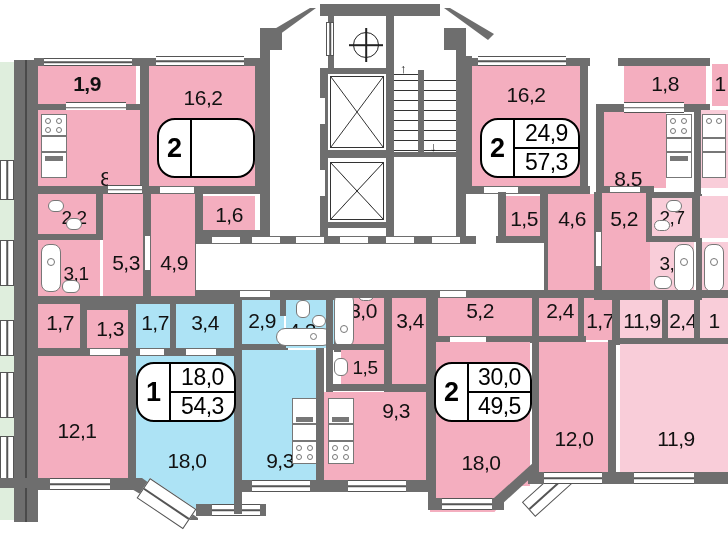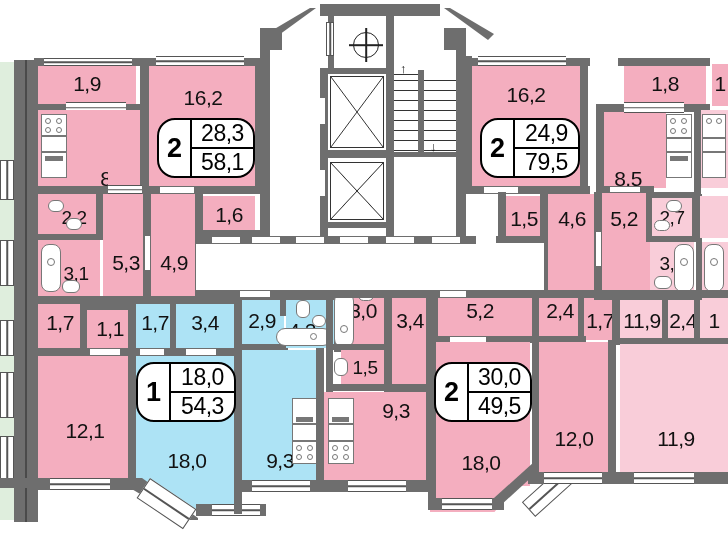--- a/index.html
+++ b/index.html
@@ -92,21 +92,21 @@
   <div class="wall" style="left:14px;top:60px;width:24px;height:462px;"></div>
   <div class="wallk" style="left:25px;top:60px;width:2px;height:462px;"></div>
   <div class="win v" style="left:0;top:160px;width:14px;height:40px;"></div>
   <div class="win v" style="left:0;top:240px;width:14px;height:46px;"></div>
   <div class="win v" style="left:0;top:320px;width:14px;height:36px;"></div>
   <div class="win v" style="left:0;top:372px;width:14px;height:46px;"></div>
   <div class="win v" style="left:0;top:436px;width:14px;height:46px;"></div>
   <div class="wall" style="left:0;top:478px;width:30px;height:10px;"></div>
 
   <div class="rm pink" style="left:38px;top:64px;width:98px;height:42px;"></div>
-  <div class="label" style="left:38px;top:73px;width:98px;">1,9</div>
+  <div class="label" style="left:38px;top:73px;width:98px;font-weight:bold;">1,9</div>
   <div class="wall" style="left:34px;top:58px;width:106px;height:8px;"></div>
   <div class="win h" style="left:44px;top:58px;width:88px;height:8px;"></div>
   <div class="wall" style="left:34px;top:104px;width:106px;height:8px;"></div>
   <div class="win h" style="left:66px;top:102px;width:60px;height:11px;"></div>
 
   <div class="rm pink" style="left:38px;top:110px;width:102px;height:78px;"></div>
   <div class="label" style="left:86px;top:168px;width:56px;">8,5</div>
 
   <div class="fx" style="left:41px;top:114px;width:26px;height:22px;"></div>
   <div class="fx r" style="left:45px;top:118px;width:6px;height:6px;"></div>
@@ -122,24 +122,20 @@
   <div class="wall" style="left:140px;top:58px;width:9px;height:132px;"></div>
 
   <div class="rm pink" style="left:149px;top:66px;width:108px;height:122px;"></div>
   <div class="label" style="left:150px;top:87px;width:106px;">16,2</div>
   <div class="wall" style="left:144px;top:58px;width:120px;height:8px;"></div>
   <div class="win h" style="left:156px;top:56px;width:88px;height:10px;"></div>
   <div class="wall" style="left:255px;top:58px;width:9px;height:134px;"></div>
 
   <div class="badge" style="left:157px;top:118px;width:98px;height:60px;">
     <div class="rooms">2</div>
-    <div class="areas">
-      <div>28,3</div>
-      <div>58,1</div>
-    </div>
   </div>
 
   <div class="wall" style="left:34px;top:186px;width:230px;height:8px;"></div>
   <div class="win h" style="left:108px;top:185px;width:34px;height:9px;"></div>
   <div class="dr" style="left:160px;top:187px;width:34px;height:6px;"></div>
 
   <div class="rm pink" style="left:38px;top:194px;width:62px;height:42px;"></div>
   <div class="label sm" style="left:46px;top:208px;width:56px;">2,2</div>
   <div class="fx soft" style="left:48px;top:200px;width:16px;height:12px;"></div>
   <div class="fx soft" style="left:66px;top:218px;width:16px;height:12px;"></div>
@@ -165,27 +161,27 @@
   <div class="label" style="left:203px;top:204px;width:52px;">1,6</div>
   <div class="wall" style="left:198px;top:230px;width:62px;height:7px;"></div>
   <div class="rm white" style="left:203px;top:237px;width:58px;height:58px;"></div>
 
   <div class="wall" style="left:34px;top:296px;width:230px;height:8px;"></div>
 
   <div class="rm pink" style="left:38px;top:304px;width:46px;height:44px;"></div>
   <div class="label" style="left:36px;top:312px;width:48px;">1,7</div>
   <div class="wall" style="left:80px;top:302px;width:7px;height:48px;"></div>
   <div class="rm pink" style="left:87px;top:308px;width:44px;height:42px;"></div>
-  <div class="label" style="left:84px;top:318px;width:52px;">1,1</div>
+  <div class="label" style="left:84px;top:318px;width:52px;">1,3</div>
   <div class="wall" style="left:82px;top:302px;width:50px;height:8px;"></div>
   <div class="wall" style="left:34px;top:348px;width:98px;height:8px;"></div>
   <div class="dr" style="left:90px;top:349px;width:30px;height:6px;"></div>
 
   <div class="rm pink" style="left:38px;top:356px;width:94px;height:126px;"></div>
-  <div class="label" style="left:38px;top:420px;width:94px;">12,1</div>
+  <div class="label" style="left:30px;top:420px;width:94px;">12,1</div>
   <div class="wall" style="left:128px;top:300px;width:8px;height:186px;"></div>
   <div class="wall" style="left:30px;top:478px;width:106px;height:12px;"></div>
   <div class="win h" style="left:50px;top:478px;width:60px;height:12px;"></div>
 
   <div class="rm blue" style="left:136px;top:304px;width:36px;height:44px;"></div>
   <div class="label" style="left:133px;top:312px;width:44px;">1,7</div>
   <div class="wall" style="left:170px;top:302px;width:6px;height:48px;"></div>
   <div class="rm blue" style="left:176px;top:304px;width:58px;height:44px;"></div>
   <div class="label" style="left:176px;top:312px;width:58px;">3,4</div>
   <div class="wall" style="left:132px;top:348px;width:104px;height:8px;"></div>
@@ -326,21 +322,21 @@
 
   <div class="rm pink" style="left:470px;top:66px;width:112px;height:122px;"></div>
   <div class="label" style="left:472px;top:84px;width:108px;">16,2</div>
   <div class="wall" style="left:466px;top:58px;width:124px;height:8px;"></div>
   <div class="win h" style="left:478px;top:56px;width:88px;height:10px;"></div>
   <div class="wall" style="left:462px;top:56px;width:10px;height:134px;"></div>
   <div class="badge" style="left:480px;top:118px;width:100px;height:60px;">
     <div class="rooms">2</div>
     <div class="areas">
       <div>24,9</div>
-      <div>79,5</div>
+      <div>57,3</div>
     </div>
   </div>
   <div class="wall" style="left:580px;top:58px;width:8px;height:132px;"></div>
   <div class="wall" style="left:462px;top:186px;width:128px;height:8px;"></div>
   <div class="dr" style="left:484px;top:187px;width:34px;height:6px;"></div>
 
   <div class="rm pink" style="left:504px;top:196px;width:40px;height:42px;"></div>
   <div class="label" style="left:502px;top:208px;width:44px;">1,5</div>
   <div class="wall" style="left:498px;top:192px;width:8px;height:50px;"></div>
   <div class="wall" style="left:540px;top:192px;width:8px;height:104px;"></div>

